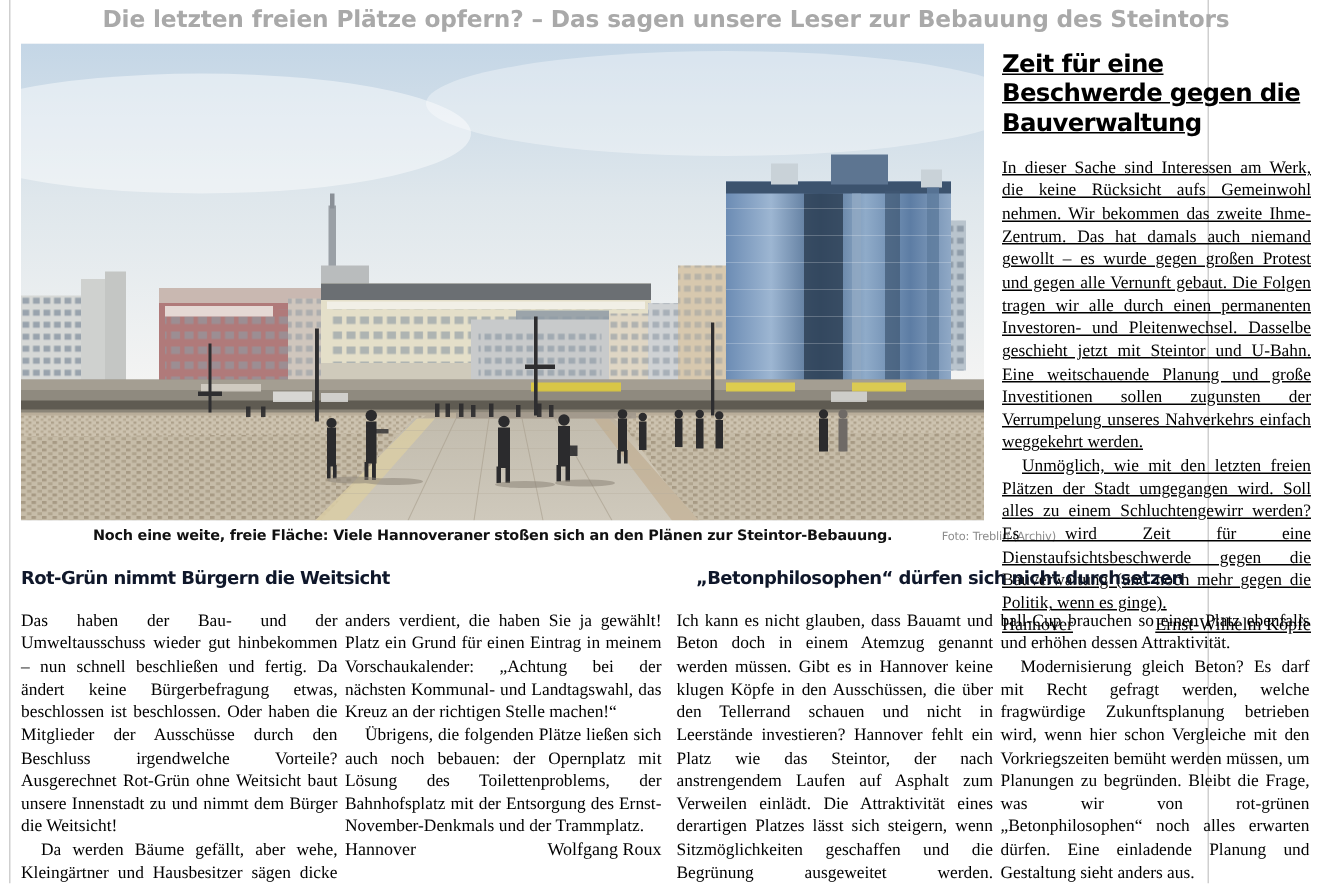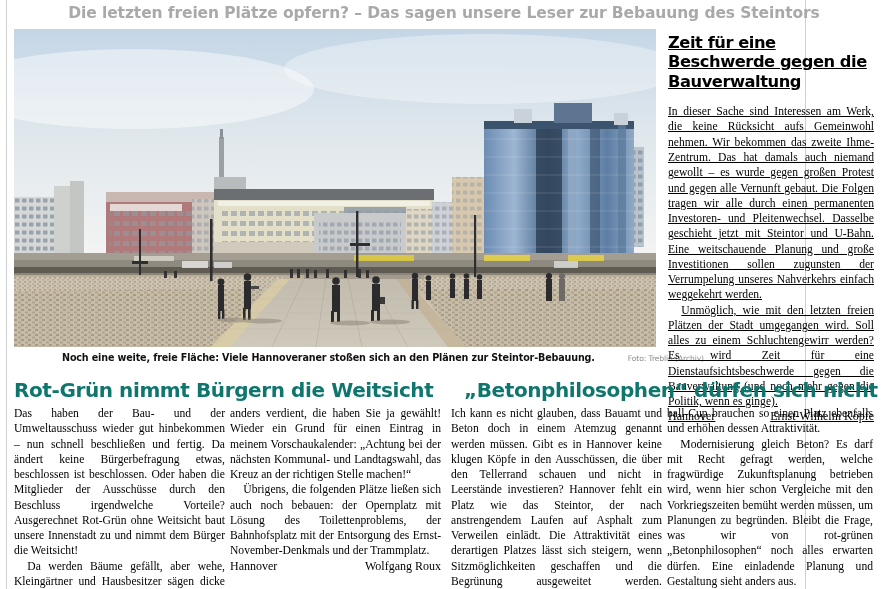--- a/index.html
+++ b/index.html
@@ -133,23 +133,23 @@
     height: 205px;
   }
   .hl-row {
     position: relative;
     height: 24px;
   }
   .headline-sm {
     position: absolute;
     font-family: "DejaVu Sans", sans-serif;
     font-weight: bold;
-    font-size: 20px;
+    font-size: 12px;
     letter-spacing: -0.4px;
-    color: #0f766e;
+    color: #0f172a;
     white-space: nowrap;
     top: 0;
   }
   .hl-a { left: 0px; }
   .hl-b { left: 426px; margin-left: 24px; }
 
   .cols {
     position: absolute;
     top: 28px; left: 0;
     width: 860px;
@@ -453,21 +453,21 @@
 
       <div class="col c1">
         <div class="small-body">
           <p>Das haben der Bau- und der Umweltausschuss wieder gut hinbekommen – nun schnell beschließen und fertig. Da ändert keine Bürgerbefragung etwas, beschlossen ist beschlossen. Oder haben die Mitglieder der Ausschüsse durch den Beschluss irgendwelche Vorteile? Ausgerechnet Rot-Grün ohne Weitsicht baut unsere Innenstadt zu und nimmt dem Bürger die Weitsicht!</p>
           <p class="indent">Da werden Bäume gefällt, aber wehe, Kleingärtner und Hausbesitzer sägen dicke Äste ab. Die Bürger haben es nicht</p>
         </div>
       </div>
 
       <div class="col c2">
         <div class="small-body">
-          <p>anders verdient, die haben Sie ja gewählt! Wieder ein Grund für einen Eintrag in meinem Vorschaukalender: „Achtung bei der nächsten Kommunal- und Landtagswahl, das Kreuz an der richtigen Stelle machen!“</p>
+          <p>anders verdient, die haben Sie ja gewählt! Platz ein Grund für einen Eintrag in meinem Vorschaukalender: „Achtung bei der nächsten Kommunal- und Landtagswahl, das Kreuz an der richtigen Stelle machen!“</p>
           <p class="indent">Übrigens, die folgenden Plätze ließen sich auch noch bebauen: der Opernplatz mit Lösung des Toilettenproblems, der Bahnhofsplatz mit der Entsorgung des Ernst-November-Denkmals und der Trammplatz.</p>
         </div>
         <div class="sig-line">
           <span>Hannover</span>
           <span>Wolfgang Roux</span>
         </div>
       </div>
 
       <div class="col c3">
         <div class="small-body">

